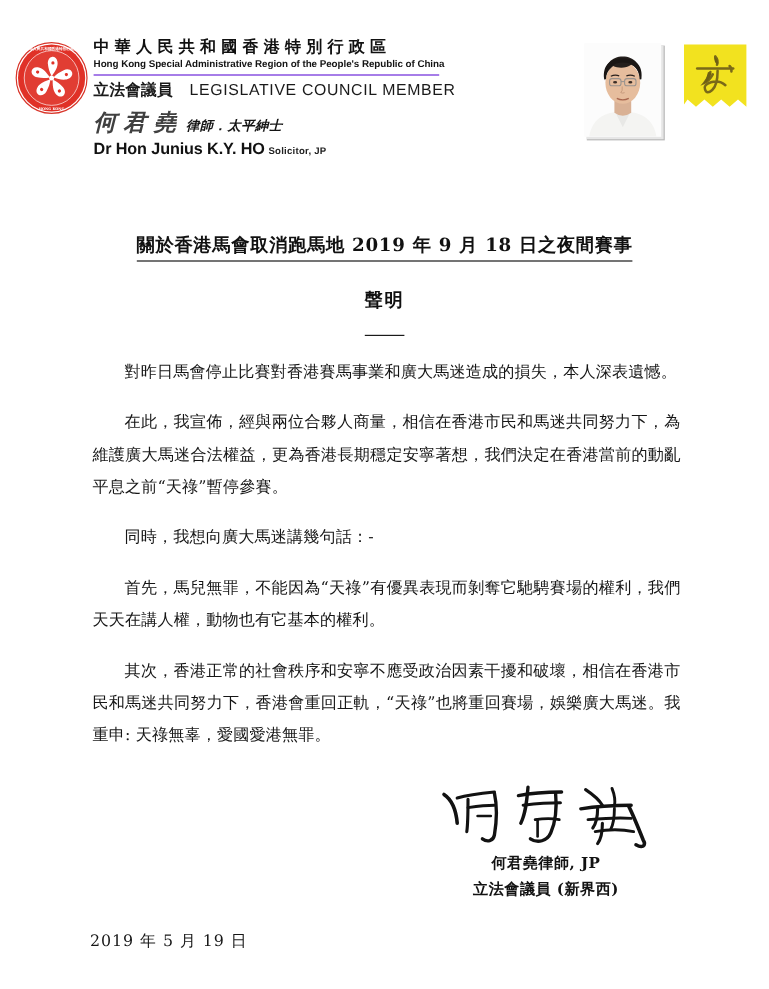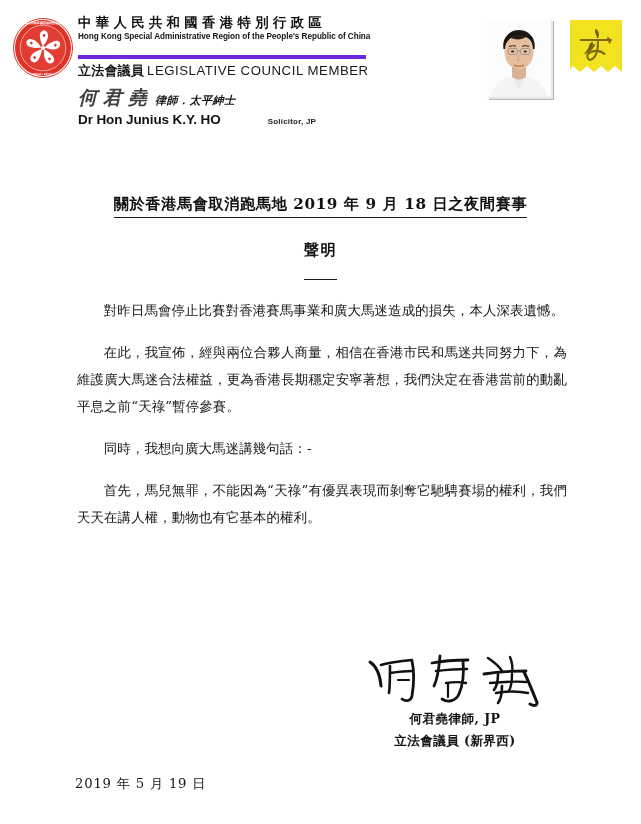--- a/index.html
+++ b/index.html
@@ -14,21 +14,21 @@
     position: relative;
     overflow: hidden;
     font-family: "DejaVu Serif", "Liberation Serif", serif;
     color: #1a1a1a;
     -webkit-font-smoothing: antialiased;
   }
 
   
   .letterhead {
     position: absolute;
-    top: 0; left: 0;
+    top: 17px; left: 0;
     width: 560px;
     height: 112px;
     display: flex;
     align-items: flex-start;
   }
 
   .emblem-wrap {
     position: absolute;
     left: 12px;
     top: 17px;
@@ -55,43 +55,43 @@
     transform-origin: left center;
   }
   .lh-en-line {
     font-family: "Liberation Sans", sans-serif;
     font-size: 8.2px;
     font-weight: 600;
     color: #141414;
     letter-spacing: -0.05px;
     line-height: 1.5;
     white-space: nowrap;
-    padding-bottom: 12px;
-    border-bottom: 4px solid #6d28d9;
+    padding-bottom: 2px;
+    border-bottom: 1px solid #6d28d9;
     width: 288px;
     box-sizing: border-box;
   }
   .lh-council {
     margin-top: 3px;
     white-space: nowrap;
     display: flex;
     align-items: baseline;
   }
   .lh-council-cn {
     font-family: "DejaVu Serif", "Liberation Serif", serif;
     font-size: 13px;
     font-weight: 700;
     letter-spacing: 0.2px;
   }
   .lh-council-en {
     font-family: "Liberation Sans", sans-serif;
     font-size: 13.2px;
     font-weight: 400;
     letter-spacing: 0.55px;
-    margin-left: 3px;
+    margin-left: 14px;
     color: #1a1a1a;
   }
   .lh-name-cn {
     margin-top: 5px;
     white-space: nowrap;
     display: flex;
     align-items: baseline;
   }
   .lh-name-big {
     font-family: "DejaVu Serif", "Liberation Serif", serif;
@@ -108,21 +108,20 @@
     font-style: italic;
     letter-spacing: 0.5px;
     margin-left: 2px;
     color: #141414;
   }
   .lh-name-en {
     margin-top: 1px;
     white-space: nowrap;
     display: flex;
     align-items: baseline;
-    gap: 44px;
   }
   .lh-name-en-main {
     font-family: "Liberation Sans", sans-serif;
     font-size: 13.5px;
     font-weight: 700;
     letter-spacing: -0.1px;
     color: #121212;
   }
   .lh-name-en-sub {
     font-family: "Liberation Sans", sans-serif;
@@ -369,20 +368,21 @@
 
   <div class="doc-subtitle">
     <span class="u">聲明</span>
   </div>
 
   <div class="body-block">
     <p class="para">對昨日馬會停止比賽對香港賽馬事業和廣大馬迷造成的損失，本人深表遺憾。</p>
     <p class="para">在此，我宣佈，經與兩位合夥人商量，相信在香港市民和馬迷共同努力下，為維護廣大馬迷合法權益，更為香港長期穩定安寧著想，我們決定在香港當前的動亂平息之前“天祿”暫停參賽。</p>
     <p class="para tight">同時，我想向廣大馬迷講幾句話：-</p>
     <p class="para">首先，馬兒無罪，不能因為“天祿”有優異表現而剝奪它馳騁賽場的權利，我們天天在講人權，動物也有它基本的權利。</p>
+    <p class="para">其次，香港正常的社會秩序和安寧不應受政治因素干擾和破壞，相信在香港市民和馬迷共同努力下，香港會重回正軌，“天祿”也將重回賽場，娛樂廣大馬迷。我重申: 天祿無辜，愛國愛港無罪。</p>
   </div>
 
   <div class="signature-block">
     <div class="sig-mark">
       <svg width="190" height="56" viewBox="0 0 190 56" xmlns="http://www.w3.org/2000/svg">
         <g fill="none" stroke="#121212" stroke-linecap="round" stroke-linejoin="round">
 
           <path d="M10,10 C16,14 20,22 21,34" stroke-width="3"></path>
           <path d="M21,13 C28,11 42,9 52,8" stroke-width="2.6"></path>
           <path d="M30,14 C30,26 30,34 29,41" stroke-width="2.6"></path>

